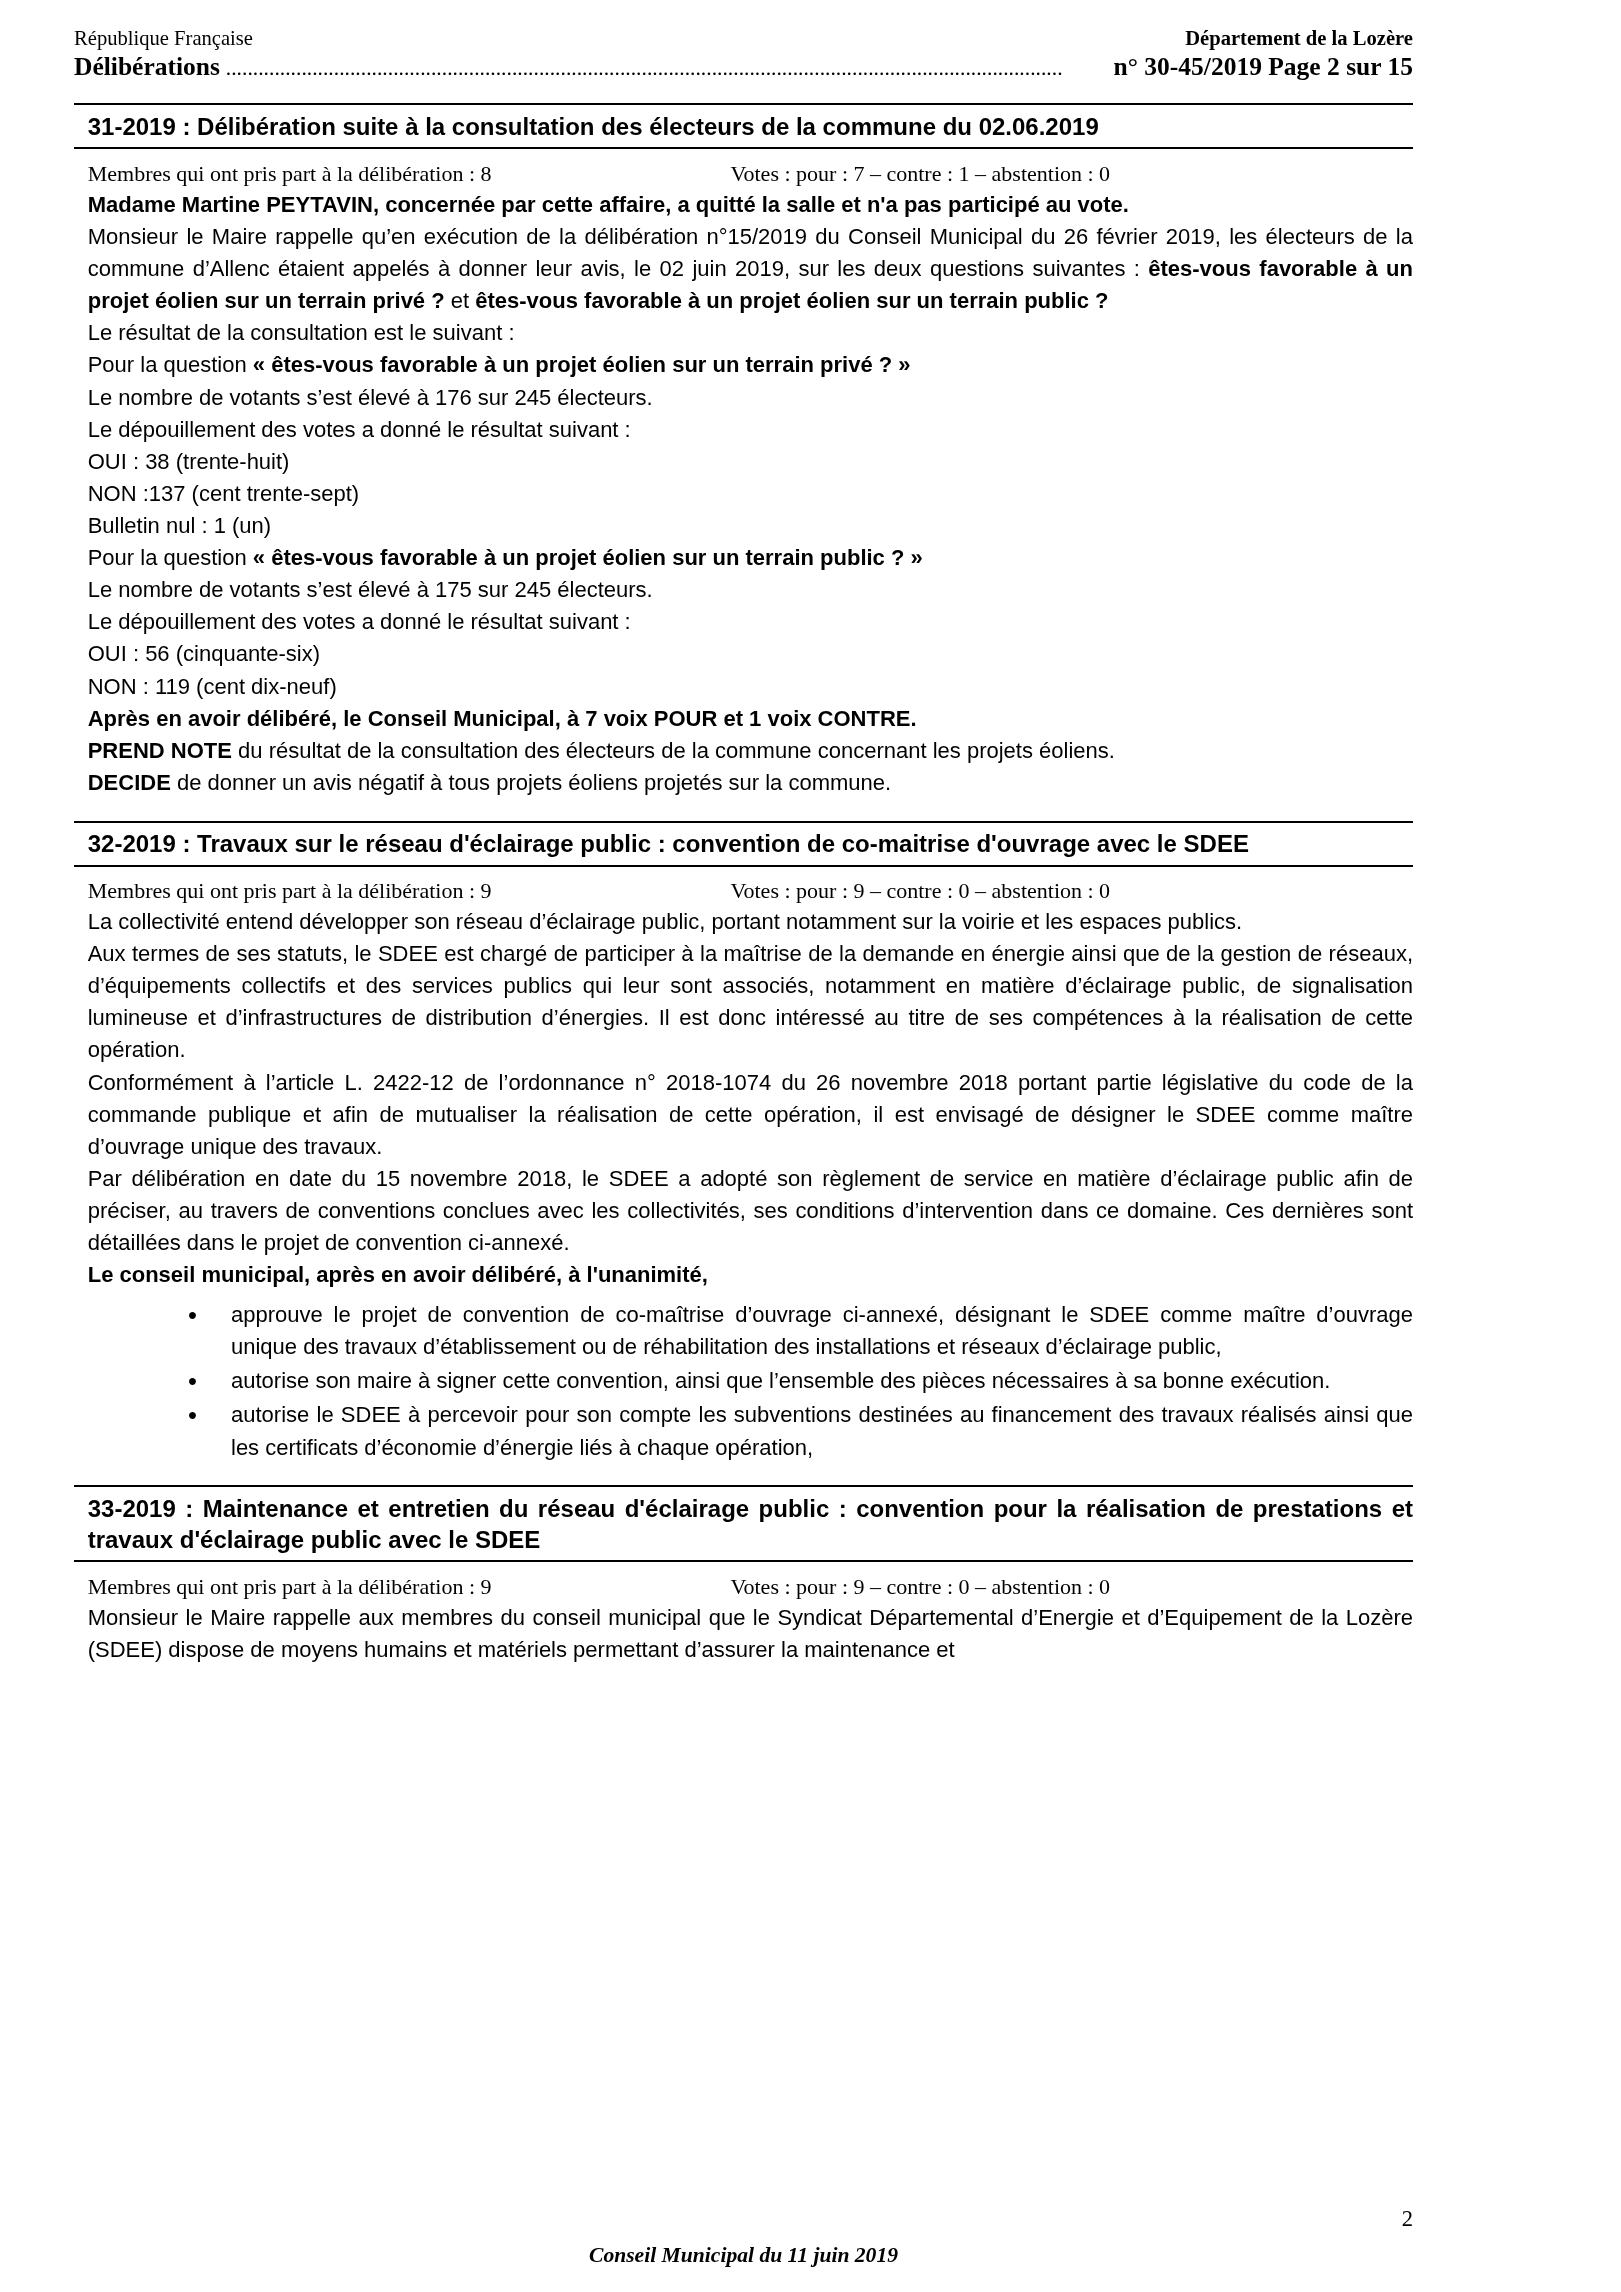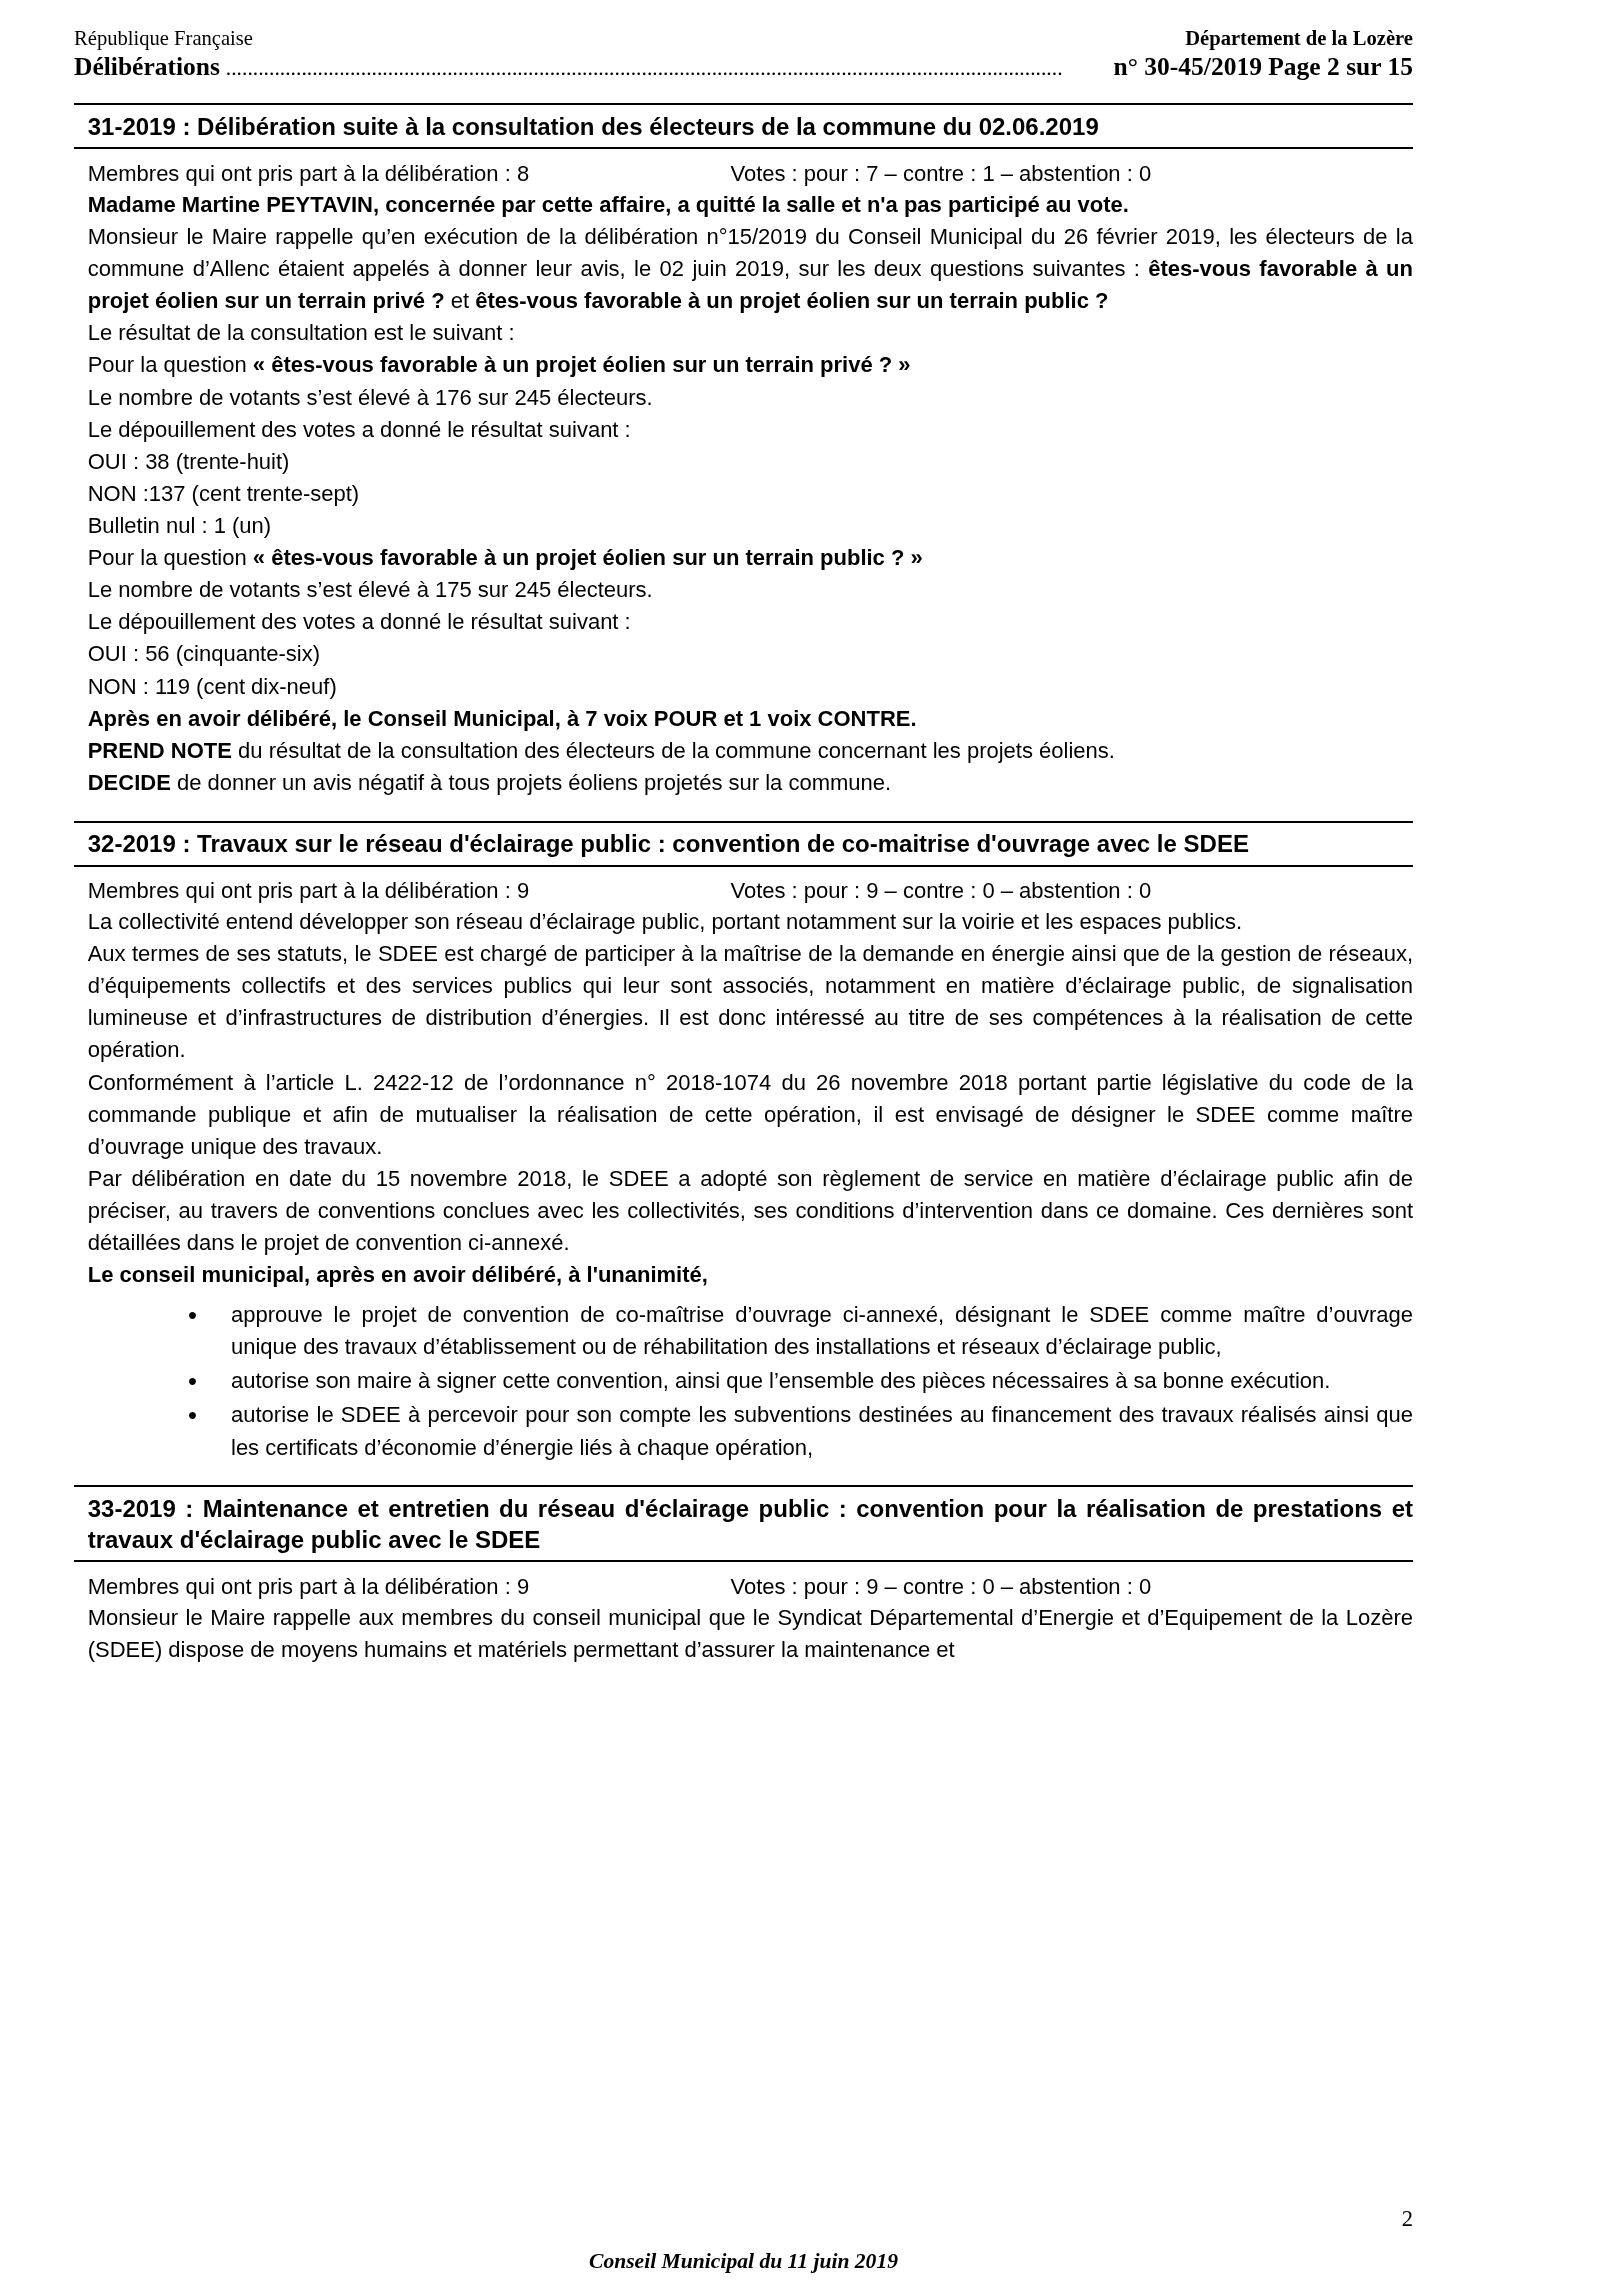--- a/index.html
+++ b/index.html
@@ -72,20 +72,21 @@
   }
   .section-title.just-two { text-align: justify; }
 
   
   .vote-line {
     display: flex;
     font-size: 22px;
     line-height: 1.35;
     margin-top: 9.8px;
     padding-left: 13.7px;
+    font-family: Liberation Serif, serif;
   }
   .vote-line .members { width: 48.5%; }
   .vote-line .votes { flex: 1; }
 
   
   p.body {
     font-size: 22px;
     line-height: 1.46;
     margin: 0;
     padding-left: 13.7px;
@@ -130,21 +131,21 @@
     position: absolute;
     right: 74px;
     bottom: 61px;
     font-family: "Liberation Serif", serif;
     font-size: 22.5px;
   }
   .footer-note {
     position: absolute;
     left: 0;
     right: 0;
-    bottom: 19px;
+    bottom: 25px;
     text-align: center;
     font-family: "Liberation Serif", serif;
     font-style: italic;
     font-weight: 700;
     font-size: 21.6px;
   }
 </style>
 </head>
 <body>
 

